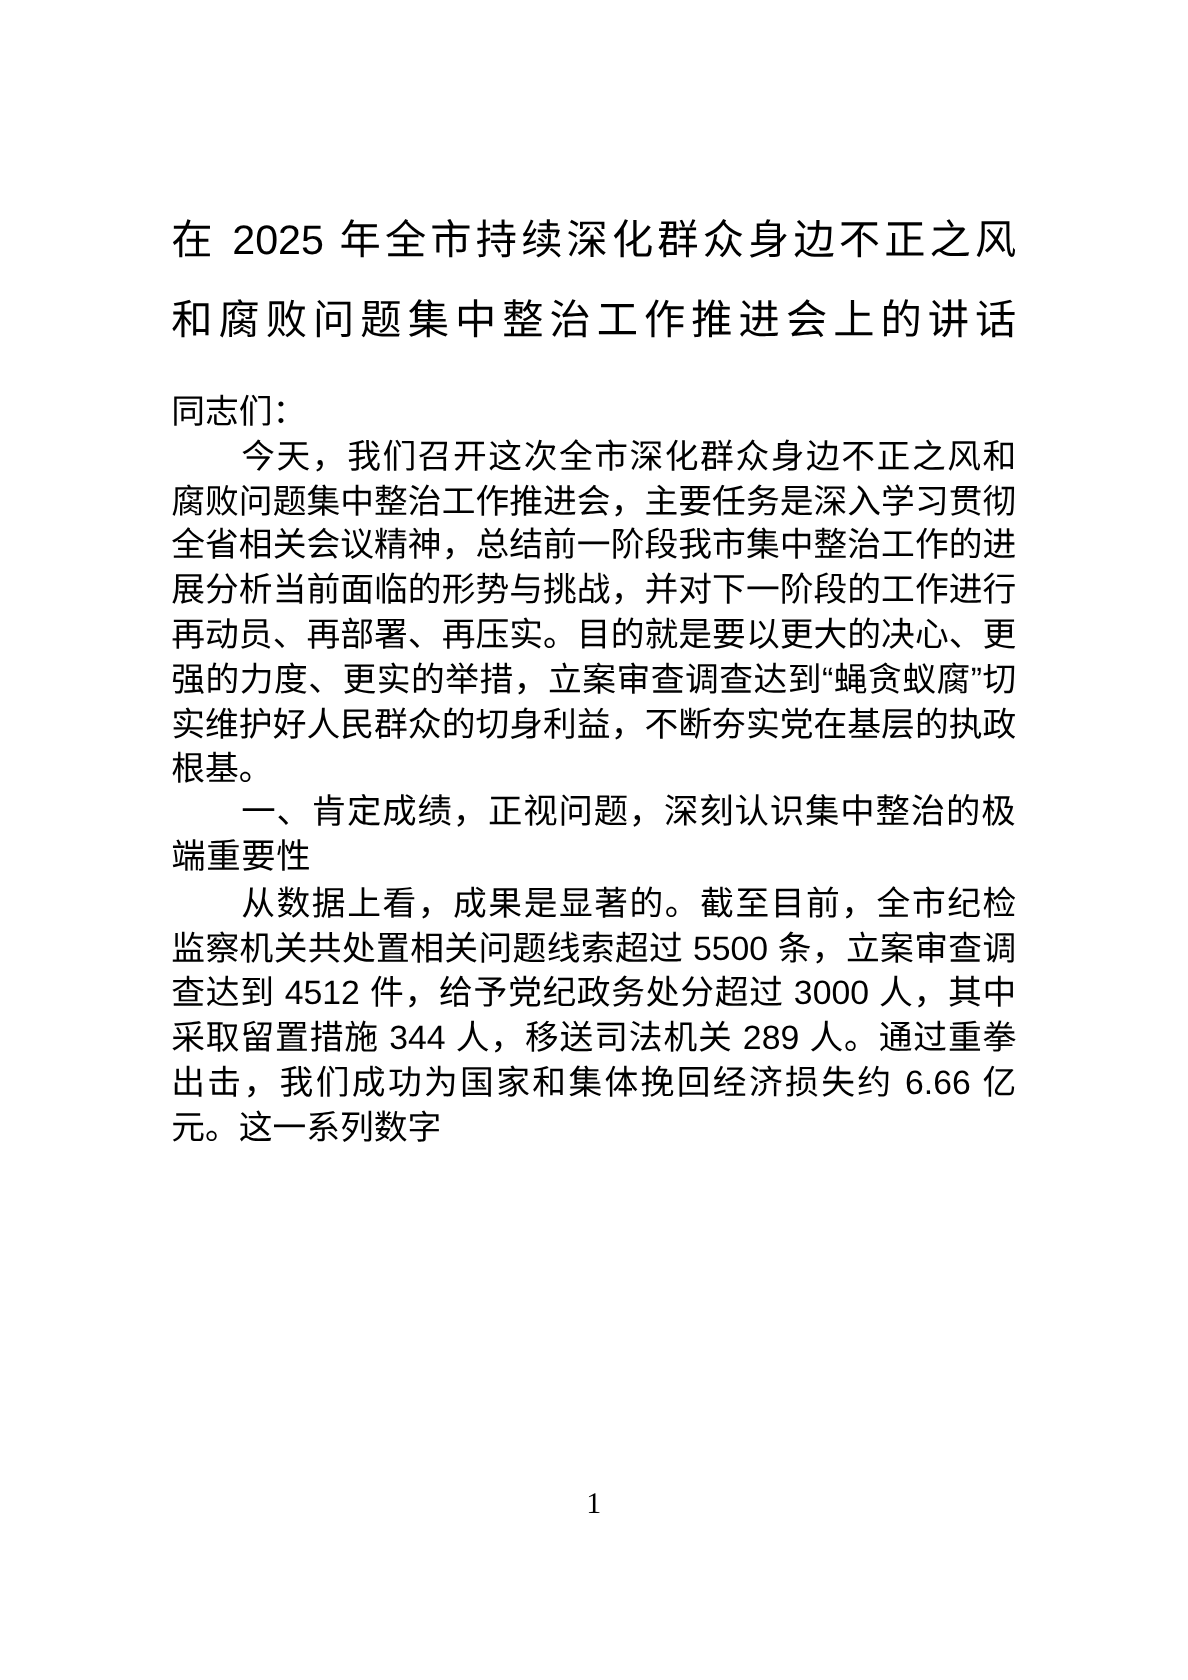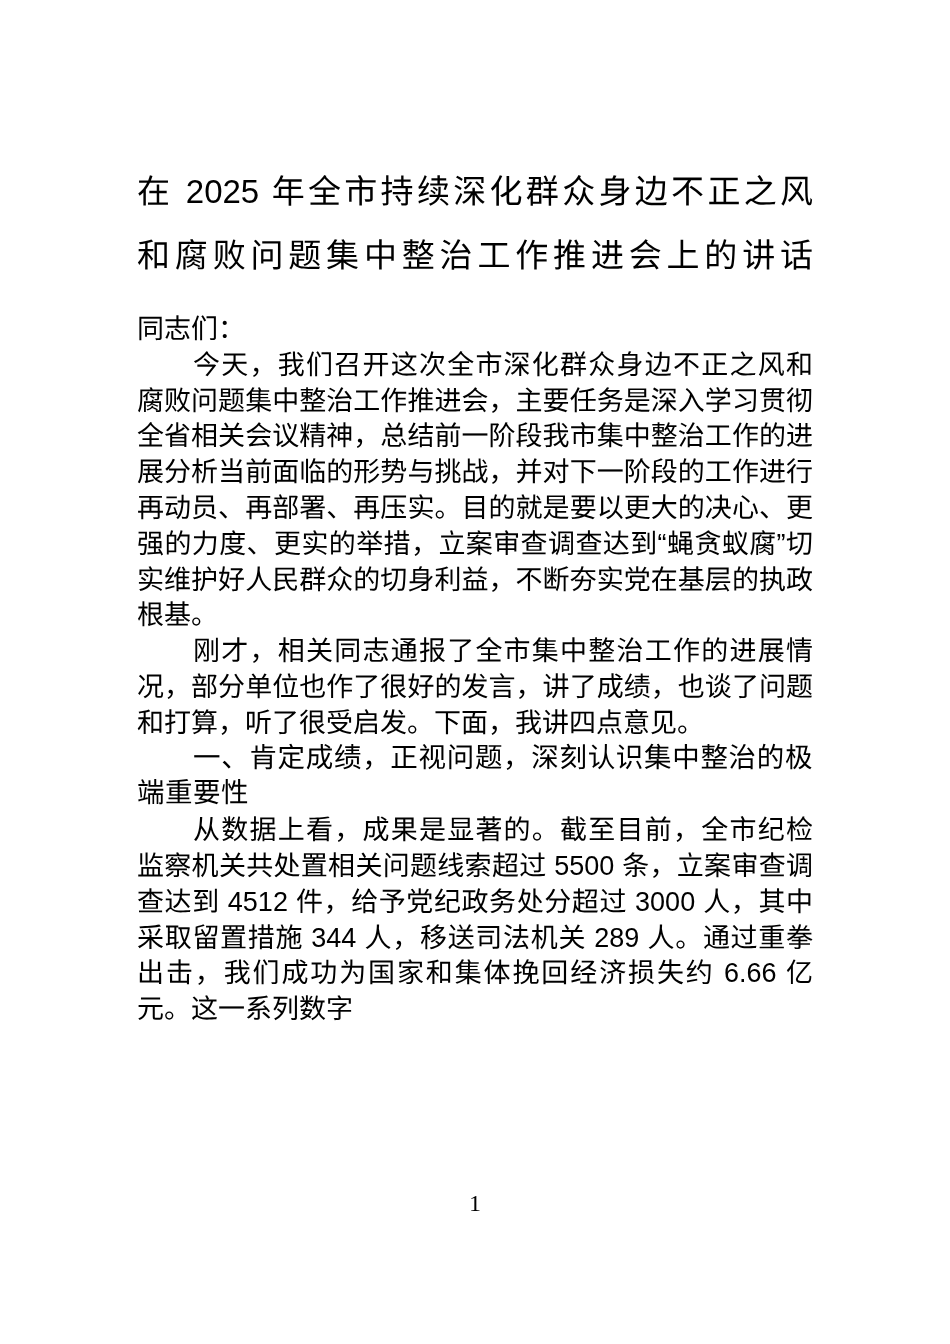--- a/index.html
+++ b/index.html
@@ -100,21 +100,20 @@
 
     <h1 class="doc-title">
       <span class="title-line">在 2025 年全市持续深化群众身边不正之风</span>
       <span class="title-line last">和腐败问题集中整治工作推进会上的讲话</span>
     </h1>
 
     <p class="para noindent blk">同志们：</p>
 
     <p class="para indent blk">今天，我们召开这次全市深化群众身边不正之风和腐败问题集中整治工作推进会，主要任务是深入学习贯彻全省相关会议精神，总结前一阶段我市集中整治工作的进展分析当前面临的形势与挑战，并对下一阶段的工作进行再动员、再部署、再压实。目的就是要以更大的决心、更强的力度、更实的举措，立案审查调查达到“蝇贪蚁腐”切实维护好人民群众的切身利益，不断夯实党在基层的执政根基。</p>
 
-    <p class="para indent blk">刚才，相关同志通报了全市集中整治工作的进展情况，部分单位也作了很好的发言，讲了成绩，也谈了问题和打算，听了很受启发。下面，我讲四点意见。</p>
 
     <p class="para heading-sec blk">一、肯定成绩，正视问题，深刻认识集中整治的极端重要性</p>
 
 
     <p class="para indent blk">从数据上看，成果是显著的。截至目前，全市纪检监察机关共处置相关问题线索超过 5500 条，立案审查调查达到 4512 件，给予党纪政务处分超过 3000 人，其中采取留置措施 344 人，移送司法机关 289 人。通过重拳出击，我们成功为国家和集体挽回经济损失约 6.66 亿元。这一系列数字</p>
 
   </div>
 
   <div class="page-number">1</div>
 

